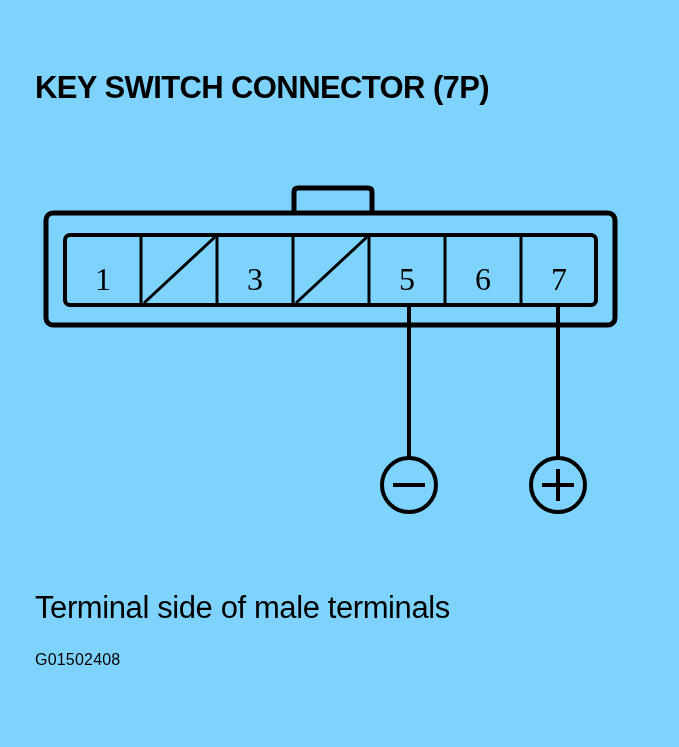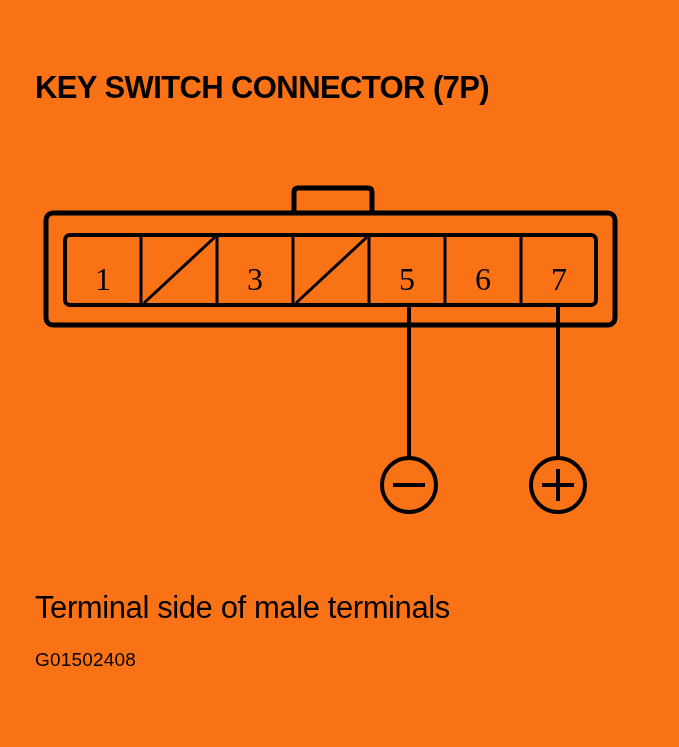--- a/index.html
+++ b/index.html
@@ -8,21 +8,21 @@
     background: #ffffff;
   }
   body {
     font-family: "Liberation Sans", sans-serif;
     color: #000000;
   }
   #page {
     position: relative;
     width: 679px;
     height: 747px;
-    background: #f97316;
+    background: #7dd3fc;
     overflow: hidden;
   }
   #figure-title {
     position: absolute;
     left: 35px;
     top: 69px;
     font-family: "Liberation Sans", sans-serif;
     font-weight: bold;
     font-size: 31px;
     line-height: 38px;
@@ -46,21 +46,21 @@
     letter-spacing: -0.4px;
     white-space: nowrap;
     color: #000000;
   }
   #figure-id {
     position: absolute;
     left: 35px;
     top: 647px;
     font-family: "Liberation Sans", sans-serif;
     font-weight: normal;
-    font-size: 19px;
+    font-size: 16px;
     line-height: 26px;
     letter-spacing: 0.2px;
     white-space: nowrap;
     color: #000000;
   }
   .pin-number {
     font-family: "Liberation Serif", serif;
     font-size: 32px;
     fill: #000000;
   }

